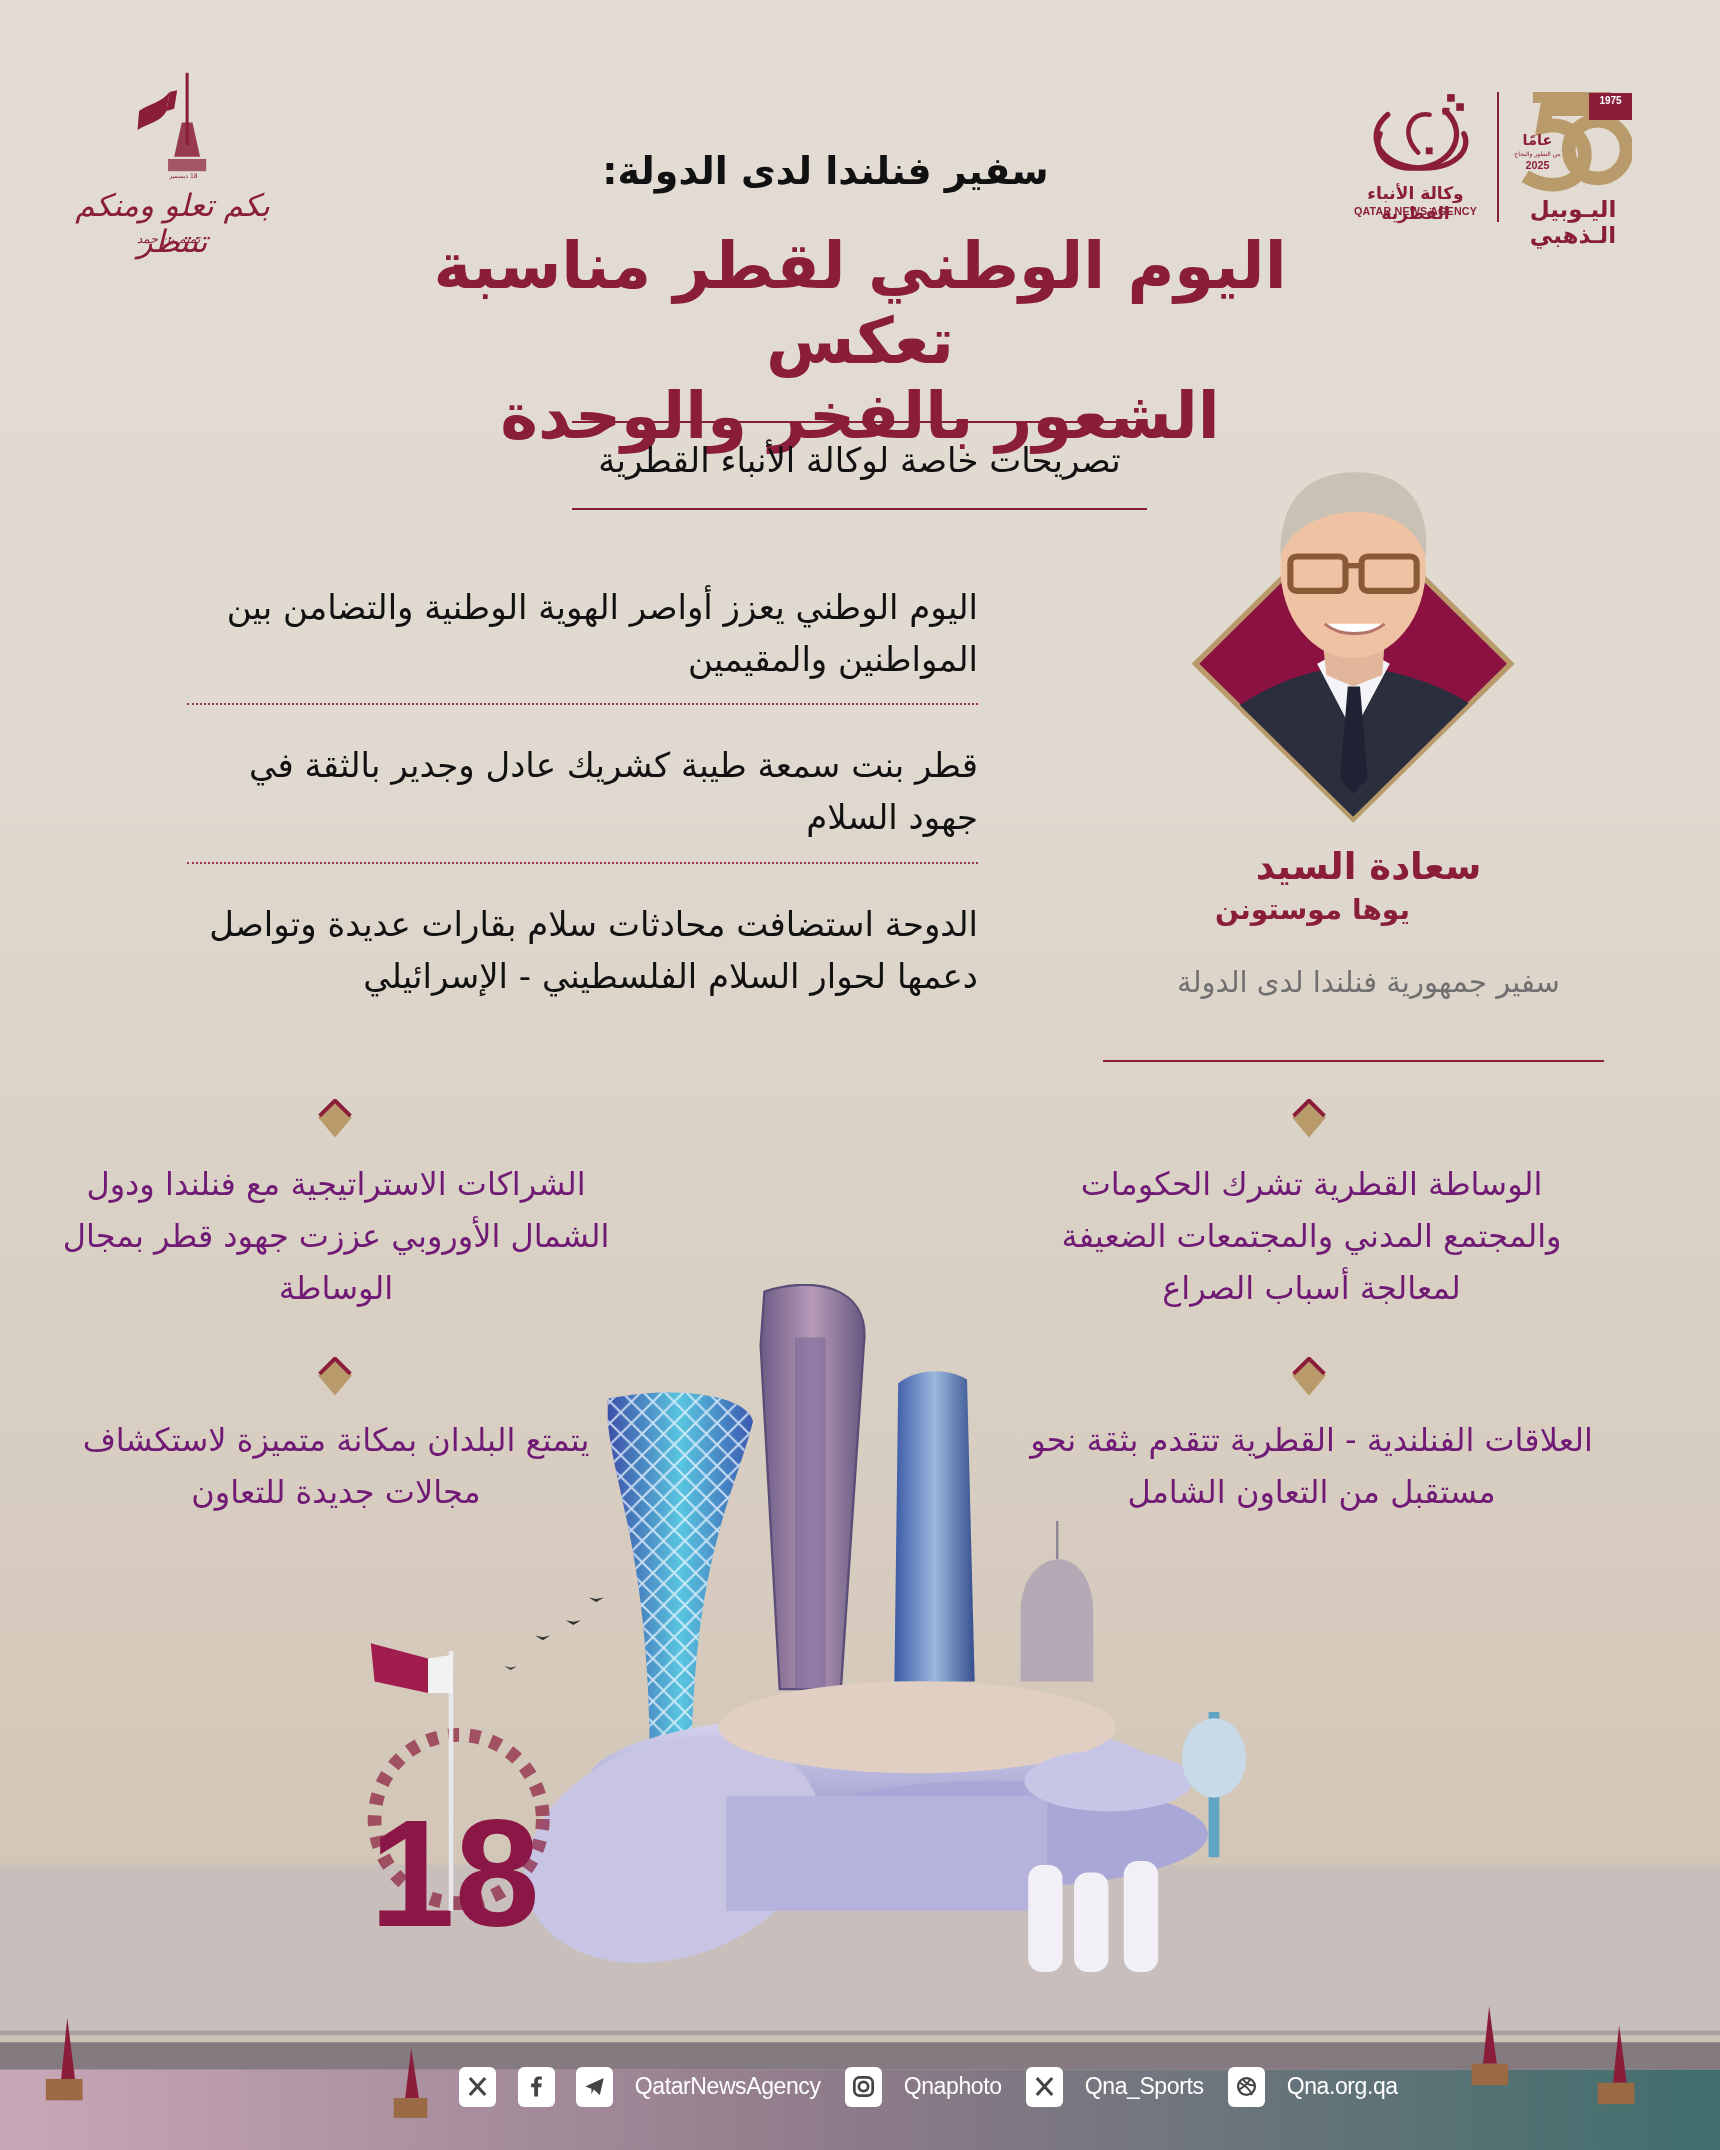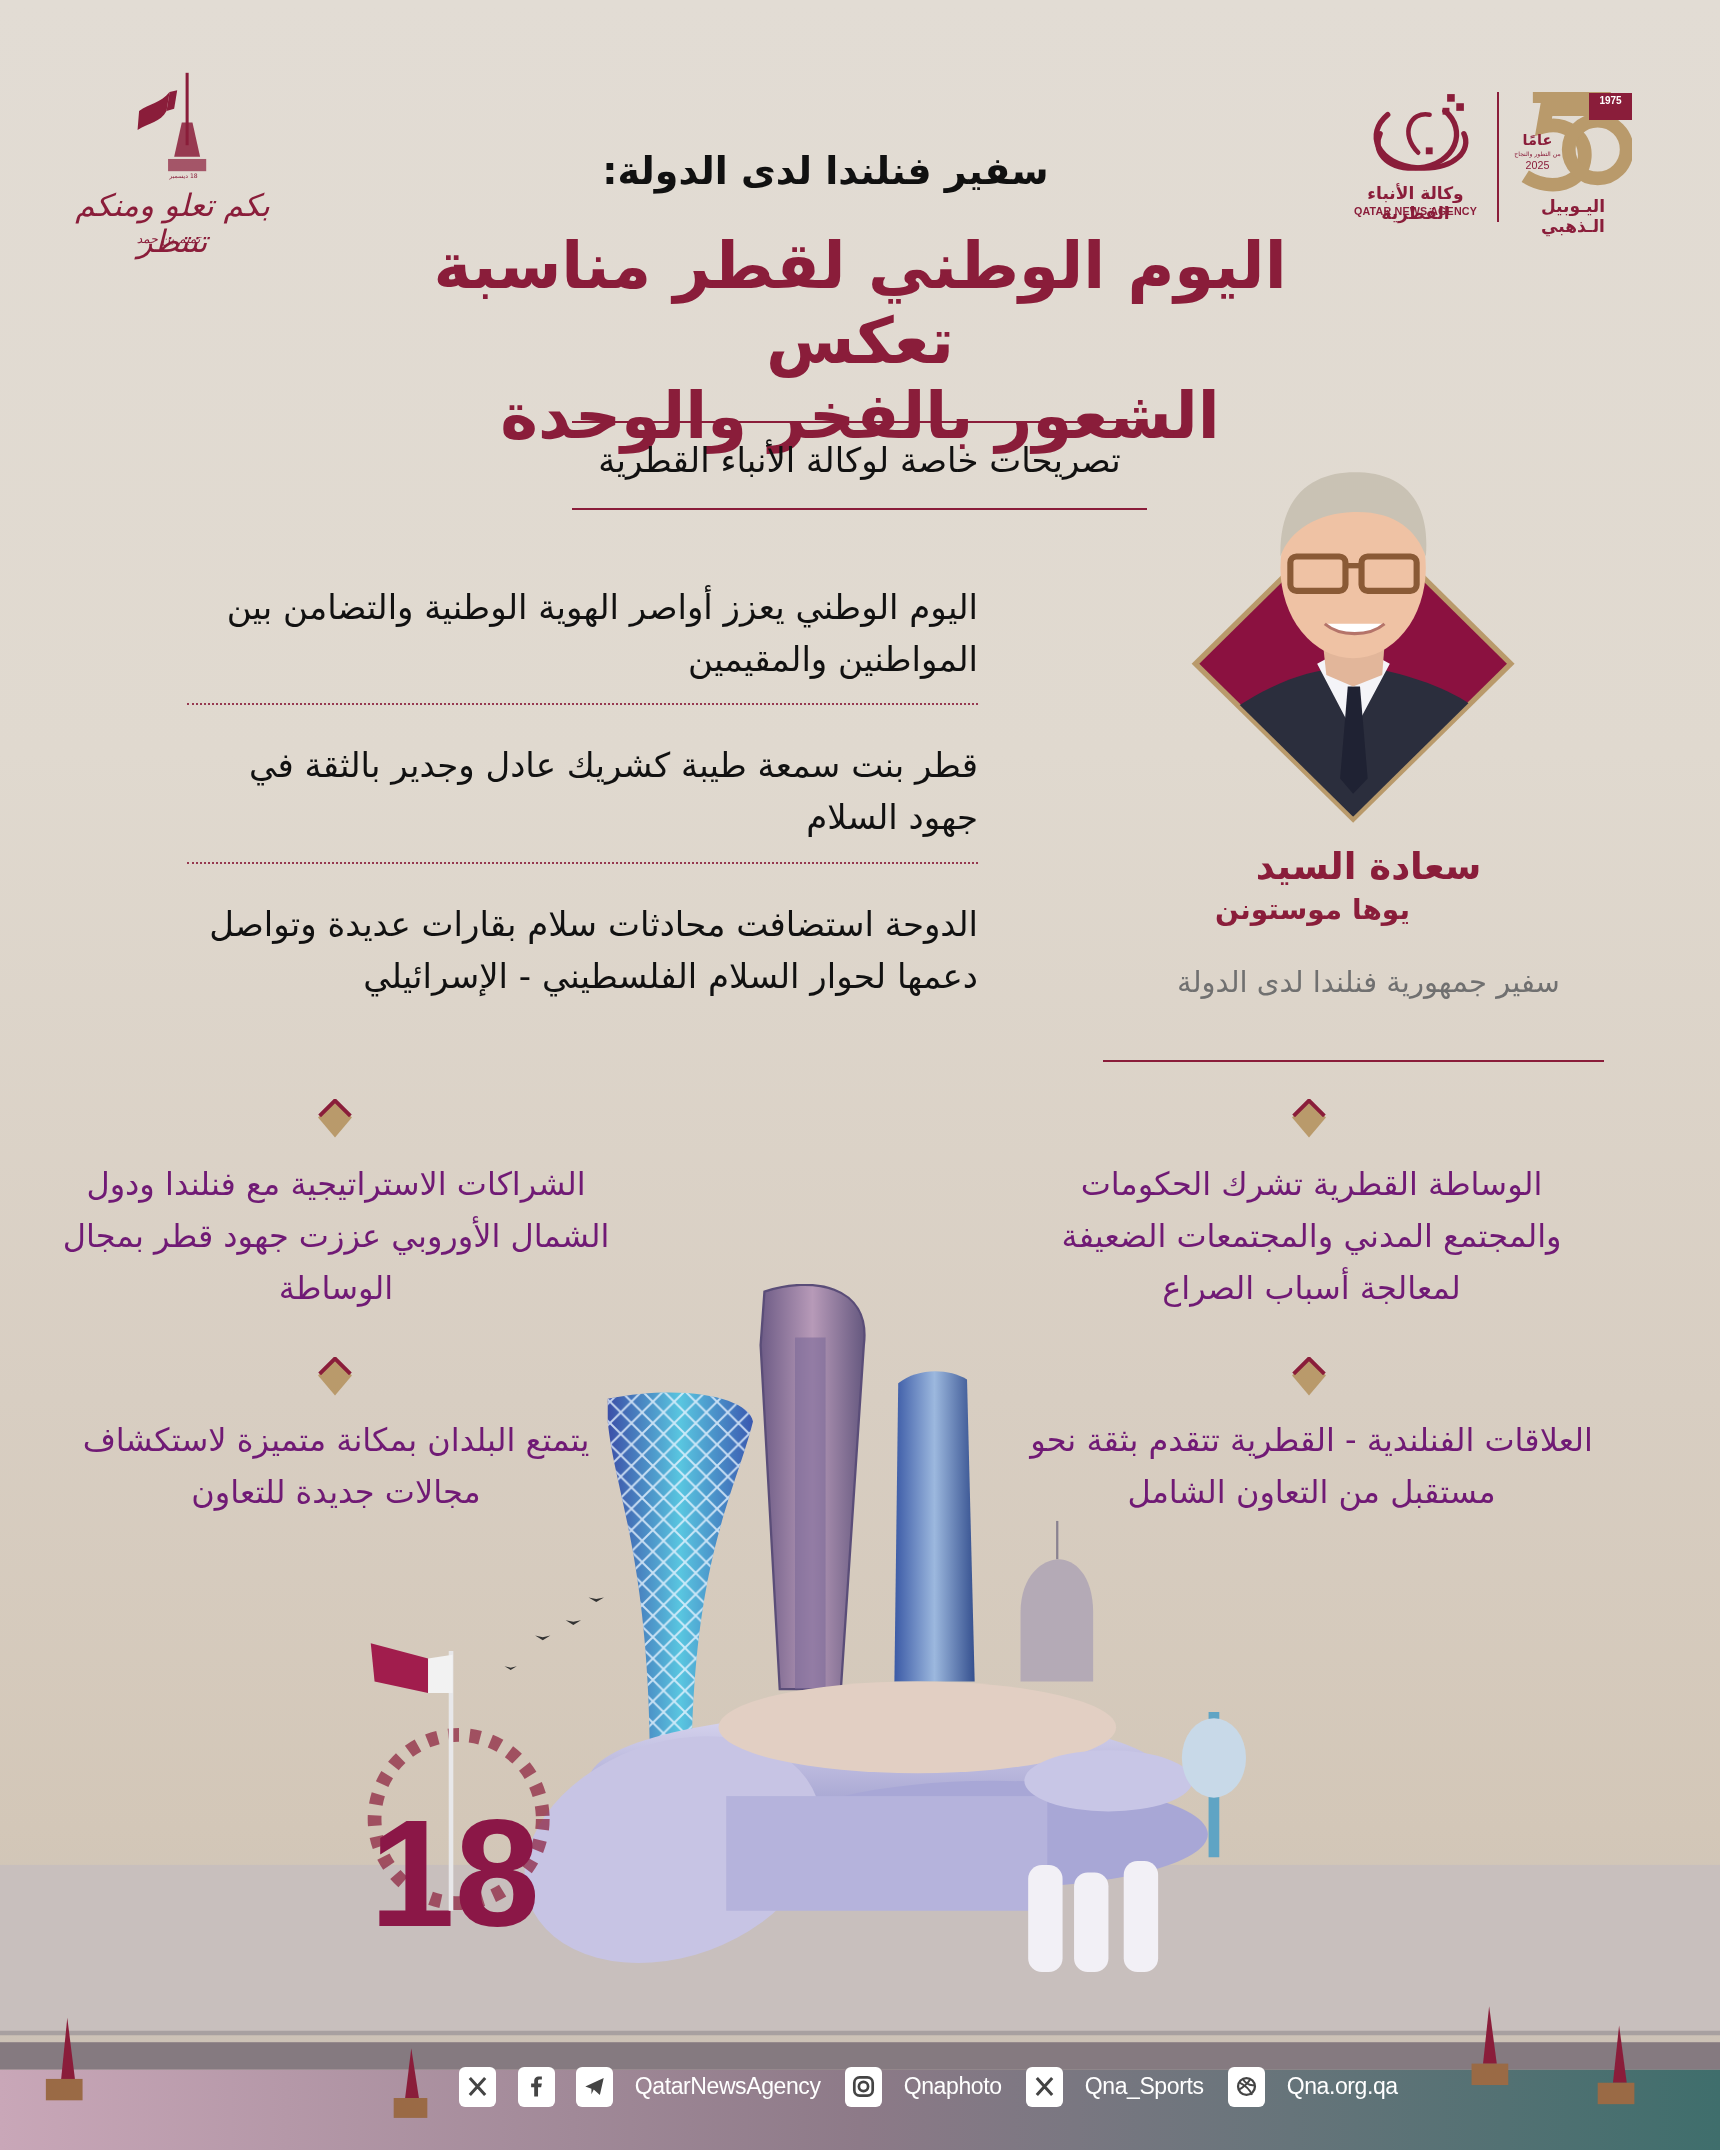--- a/index.html
+++ b/index.html
@@ -13,22 +13,22 @@
   .abs { position: absolute; }
   .qna-divider { left: 1497px; top: 92px; width: 2.3px; height: 130px; background: #8a1d3a; }
   .qna-mark { left: 1357px; top: 88px; width: 130px; height: 99px; }
   .qna-ar { left: 1339px; top: 183px; width: 153px; text-align: center; font-size: 17px; font-weight: bold; color: #8a1d3a; }
   .qna-en { left: 1339px; top: 205px; width: 153px; text-align: center; font-size: 10.7px; font-weight: bold; color: #8a1d3a; letter-spacing: 0.2px; direction: ltr; font-family: "Liberation Sans", sans-serif; }
 
   .jubilee-50 { left: 1510px; top: 92px; width: 122px; height: 115px; }
   .jubilee-year-top { left: 1589px; top: 93px; width: 43px; height: 27px; background: #8a1d3a; color: #fff; font-size: 10px; font-weight: bold; text-align: center; line-height: 15.3px; direction: ltr; font-family: "Liberation Sans", sans-serif; }
   .jubilee-years { left: 1510px; top: 132px; width: 55px; text-align: center; font-size: 14.5px; font-weight: bold; color: #8a1d3a; }
   .jubilee-sub { left: 1510px; top: 150px; width: 55px; text-align: center; font-size: 6.1px; color: #8a1d3a; }
-  .jubilee-year-bottom { left: 1510px; top: 153px; width: 55px; text-align: center; font-size: 10.7px; font-weight: normal; color: #8a1d3a; direction: ltr; margin-top: 6.1px; font-family: "Liberation Sans", sans-serif; }
-  .jubilee-title { left: 1510px; top: 196px; width: 126px; text-align: center; font-size: 17px; font-weight: bold; color: #8a1d3a; }
+  .jubilee-year-bottom { left: 1510px; top: 153px; width: 55px; text-align: center; font-size: 10.7px; font-weight: bold; color: #8a1d3a; direction: ltr; margin-top: 6.1px; font-family: "Liberation Sans", sans-serif; }
+  .jubilee-title { left: 1510px; top: 196px; width: 126px; text-align: center; font-size: 23px; font-weight: bold; color: #8a1d3a; }
 
   .nd-logo { left: 84px; top: 69px; width: 191px; height: 183px; }
   .nd-slogan { left: 73px; top: 187px; width: 199px; text-align: center; font-size: 31px; color: #8a1d3a; font-family: "DejaVu Serif", serif; font-style: italic; }
   .nd-sign { left: 115px; top: 232px; width: 107px; text-align: center; font-size: 12.2px; color: #8a1d3a; font-family: "DejaVu Serif", serif; font-style: italic; }
   .nd-date { left: 168px; top: 172px; width: 31px; text-align: center; font-size: 6.1px; color: #8a1d3a; }
 
   
   .kicker { left: 535px; top: 149px; width: 581px; text-align: center; font-size: 38px; font-weight: bold; color: #111; }
   .headline { left: 382px; top: 229px; width: 956px; text-align: center; font-size: 64px; font-weight: bold; color: #8a1d3a; line-height: 75px; }
 

